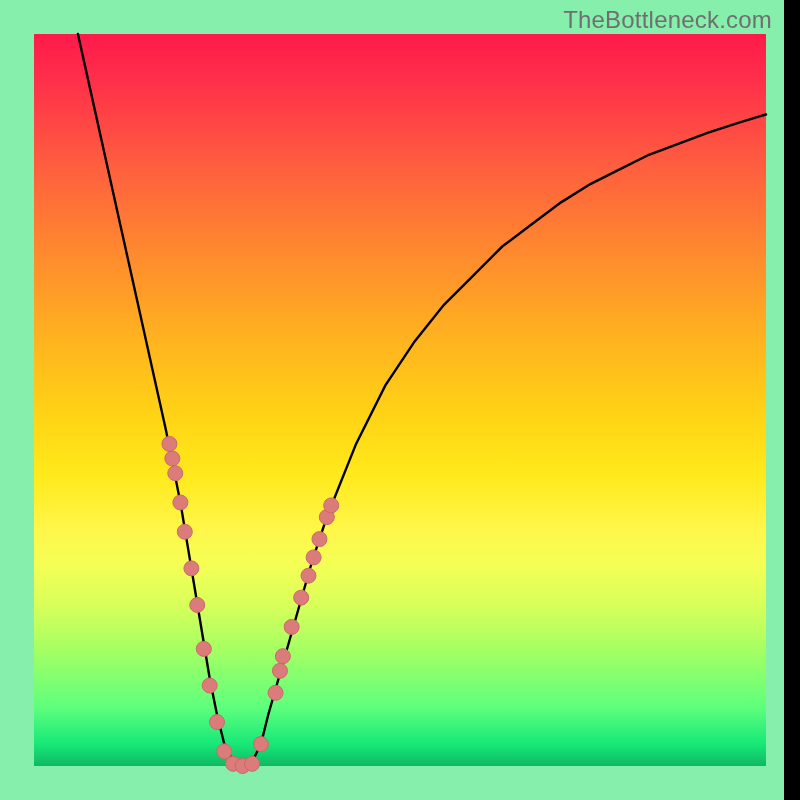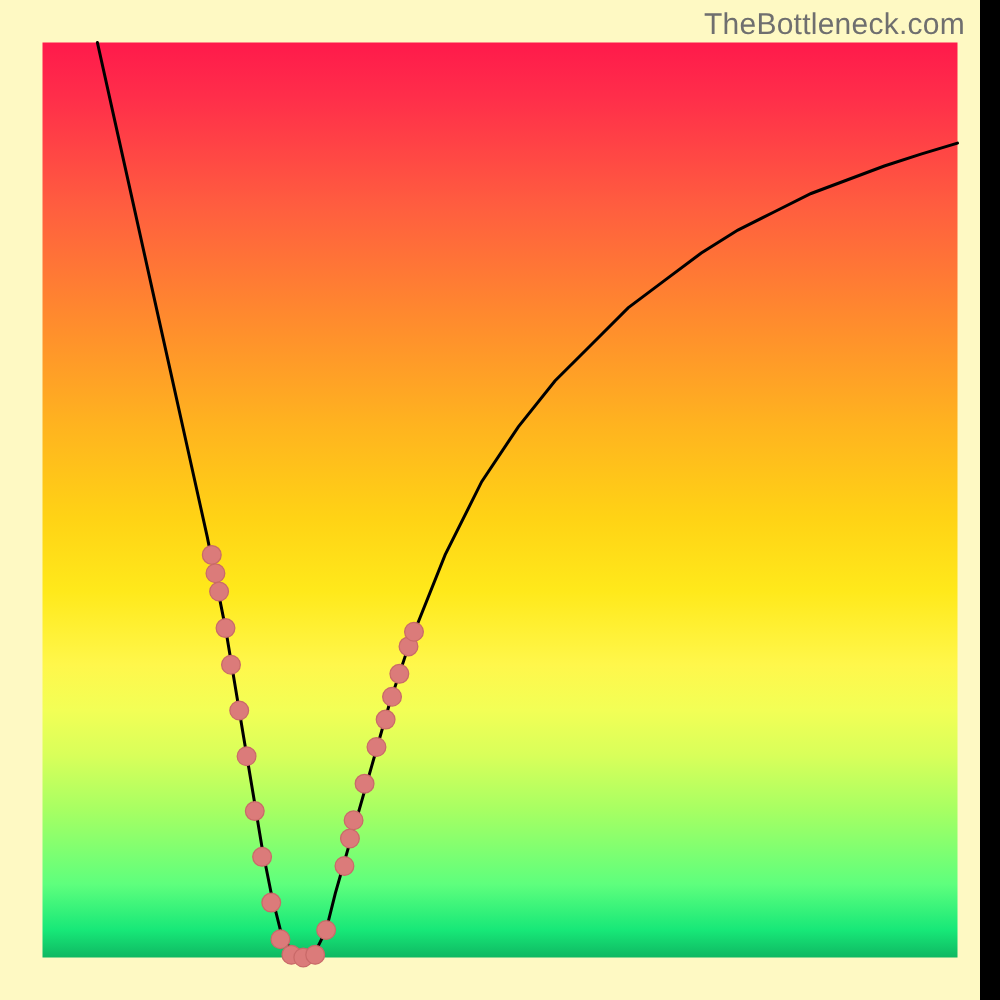--- a/index.html
+++ b/index.html
@@ -10,21 +10,21 @@
     background: #000;
     overflow: hidden;
     font-family: Arial, Helvetica, sans-serif;
   }
   .frame {
     position: absolute;
     top: 0;
     left: 0;
     width: 784px;
     height: 800px;
-    background: #fef9c3;
+    background: #86efac;
   }
   .plot-area {
     position: absolute;
     top: 34px;
     left: 34px;
     width: 732px;
     height: 732px;
     background: linear-gradient(to bottom,
       #ff1a4b 0%,
       #ff2e4a 6%,

